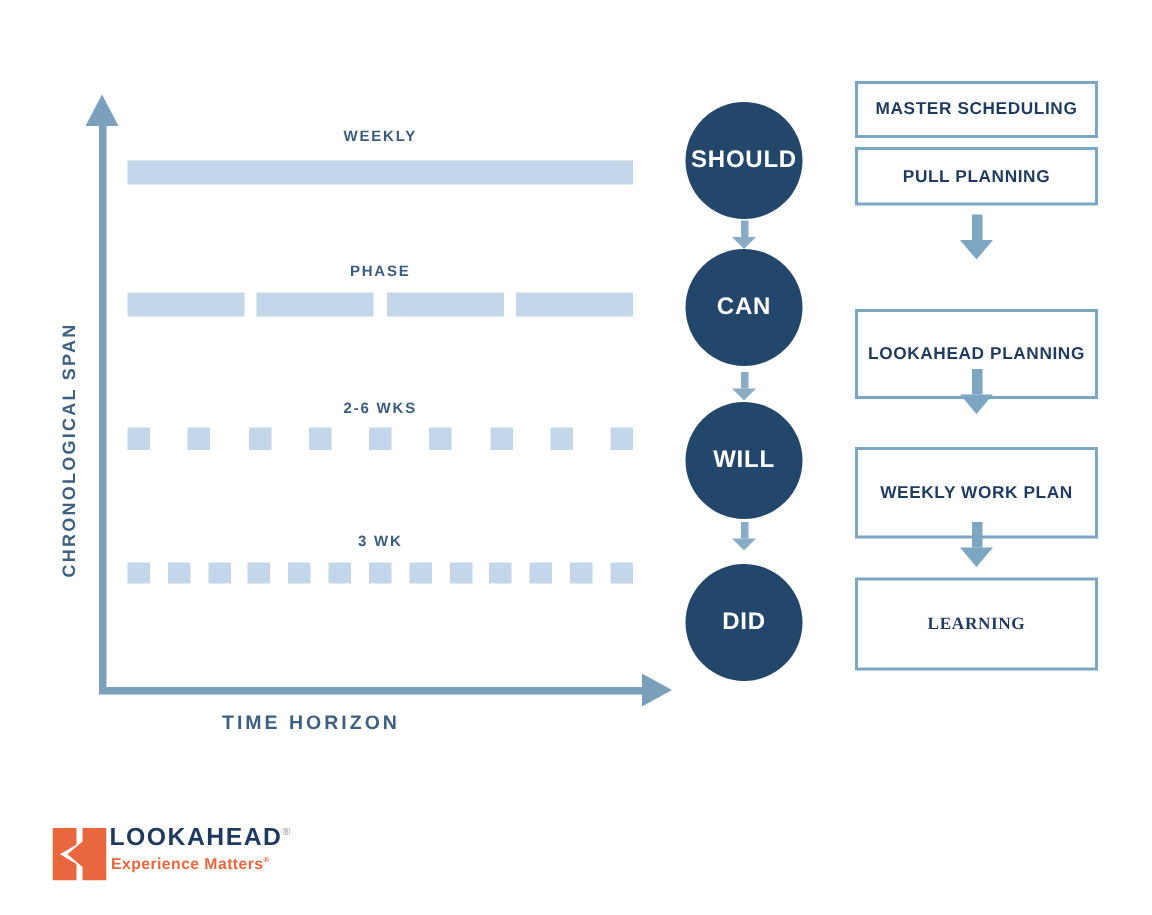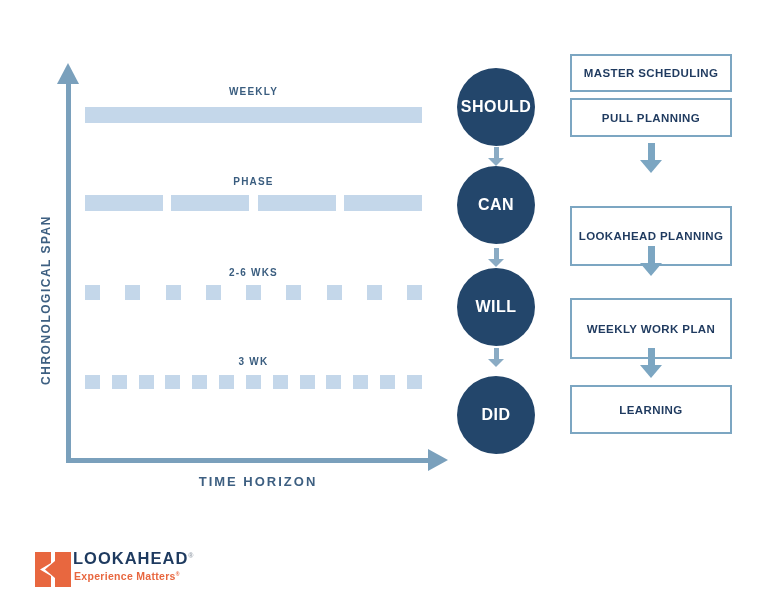--- a/index.html
+++ b/index.html
@@ -14,21 +14,21 @@
   .y-head { position: absolute; left: 57px; top: 63px; width: 0; height: 0;
             border-left: 11px solid transparent; border-right: 11px solid transparent;
             border-bottom: 21px solid var(--axis, #7aa0bc); }
   .x-head { position: absolute; left: 428px; top: 449px; width: 0; height: 0;
             border-top: 11px solid transparent; border-bottom: 11px solid transparent;
             border-left: 20px solid var(--axis, #7aa0bc); }
   .y-label { position: absolute; left: 46px; top: 300px;
              transform: translate(-50%,-50%) rotate(-90deg); transform-origin: center;
              white-space: nowrap; font-weight: bold; font-size: 12px; letter-spacing: 1.5px;
              color: var(--axis-label, #3d5f81); }
-  .x-label { position: absolute; left: 148px; top: 474px; width: 220px; text-align: center;
+  .x-label { position: absolute; left: 148px; top: 474px; width: 220px; 
              font-weight: bold; font-size: 13px; letter-spacing: 2px;
              color: var(--axis-label, #3d5f81); }
 
   
   .row-label { position: absolute; left: 85px; width: 337px; text-align: center;
                font-size: 10px; line-height: 12px; font-weight: bold; letter-spacing: 1.2px;
                color: var(--row-label, #3a5d7f); }
   .row-segments { position: absolute; left: 85px; width: 337px;
                   display: flex; justify-content: space-between; }
   .bar-segment { height: 100%; background: var(--bar-fill, #c4d7ea); }
@@ -150,21 +150,21 @@
       <div class="plan-box" style="top: 178px; height: 60px; margin-top: 28px;">LOOKAHEAD PLANNING</div>
       <div class="box-arrow" style="top: 246px;">
         <i class="shaft"></i>
         <i class="head"></i>
       </div>
       <div class="plan-box" style="top: 298px; height: 61px;">WEEKLY WORK PLAN</div>
       <div class="box-arrow" style="top: 348px;">
         <i class="shaft"></i>
         <i class="head"></i>
       </div>
-      <div class="plan-box" style="top: 385px; height: 49px;">LEARNING</div>
+      <div class="plan-box" style="top: 385px; height: 62px; font-family: Liberation Serif, serif;">LEARNING</div>
     </div>
 
   <div class="logo">
     <svg class="logo-icon" viewBox="0 0 36 35">
       <polygon points="0,0 16,0 16,11 5,17.5 16,24 16,35 0,35"></polygon>
       <polygon points="20,0 36,0 36,35 20,35 20,26 10,17.5 20,9"></polygon>
     </svg>
     <div class="logo-name"><span>LOOKAHEAD</span><sup>®</sup></div>
     <div class="logo-tagline"><span>Experience Matters</span><sup>®</sup></div>
   </div>

